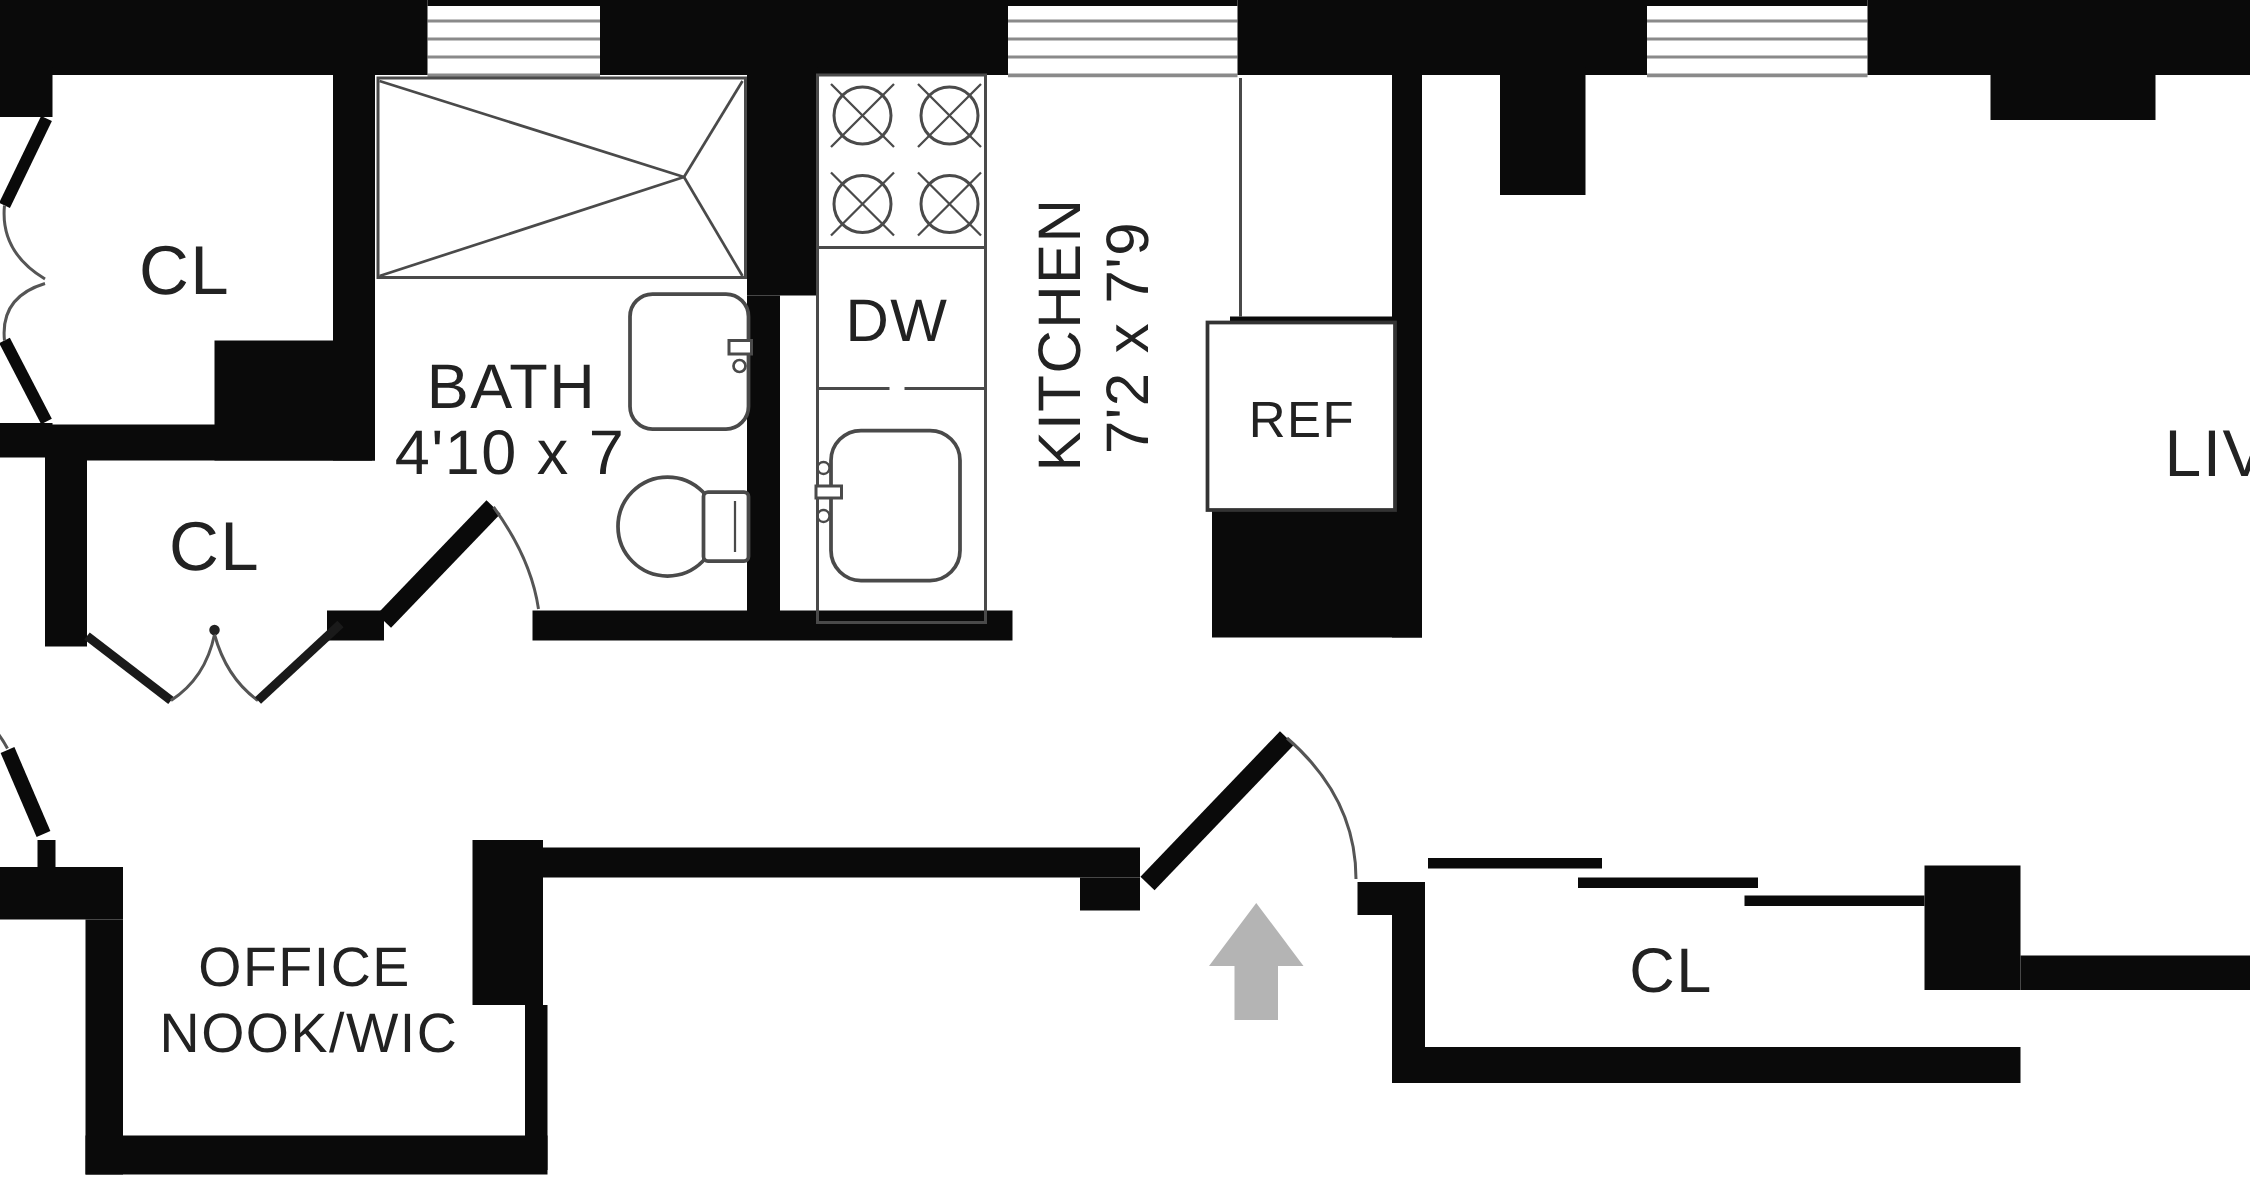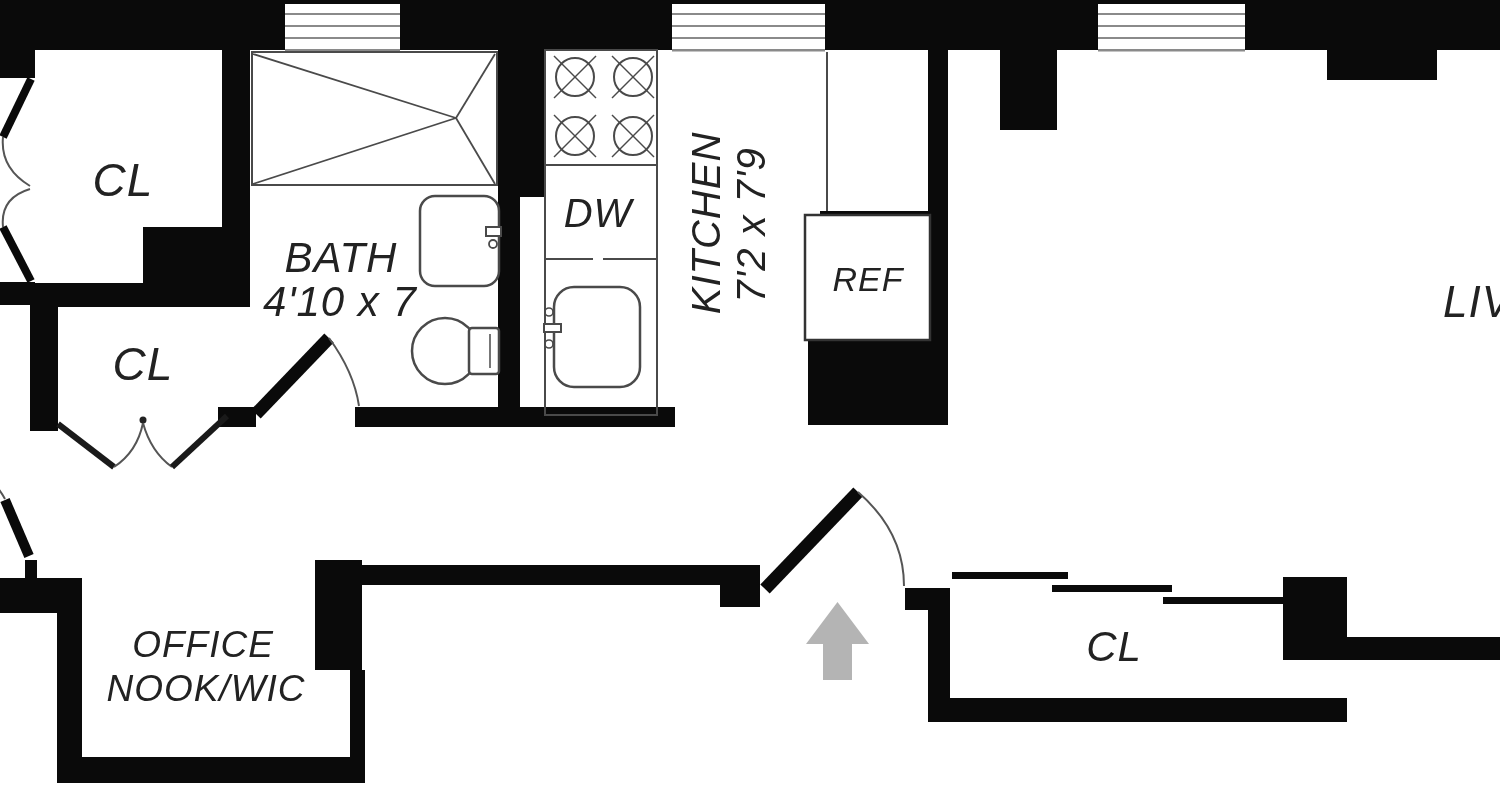--- a/index.html
+++ b/index.html
@@ -1,18 +1,18 @@
 <!DOCTYPE html>
 <html><head>
 <meta charset="utf-8">
 <style>
   html,body{margin:0;padding:0;background:#ffffff;}
   #stage{
     position:relative;width:1500px;height:800px;overflow:hidden;
-    background:#ffffff;font-family:"Liberation Sans",sans-serif;font-style:italic;
+    background:#ffffff;font-family:"Liberation Sans",sans-serif;
   }
   svg{display:block}
   text{
     fill:#222222;
     font-family:"Liberation Sans","DejaVu Sans",sans-serif;
     letter-spacing:1px;
   }
   .room-label{font-size:46px;}
   .room-label-md{font-size:42px;}
   .room-label-sm{font-size:37px;}

